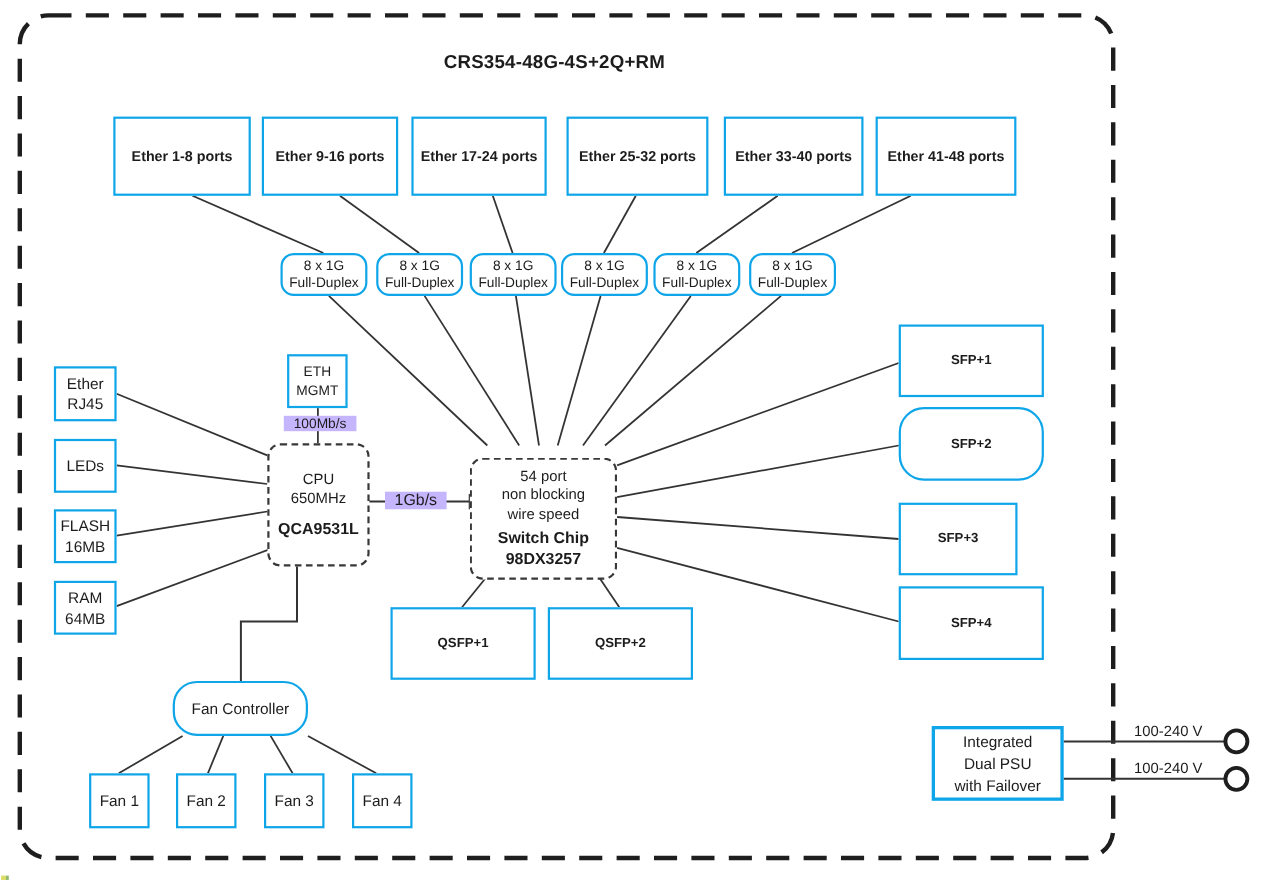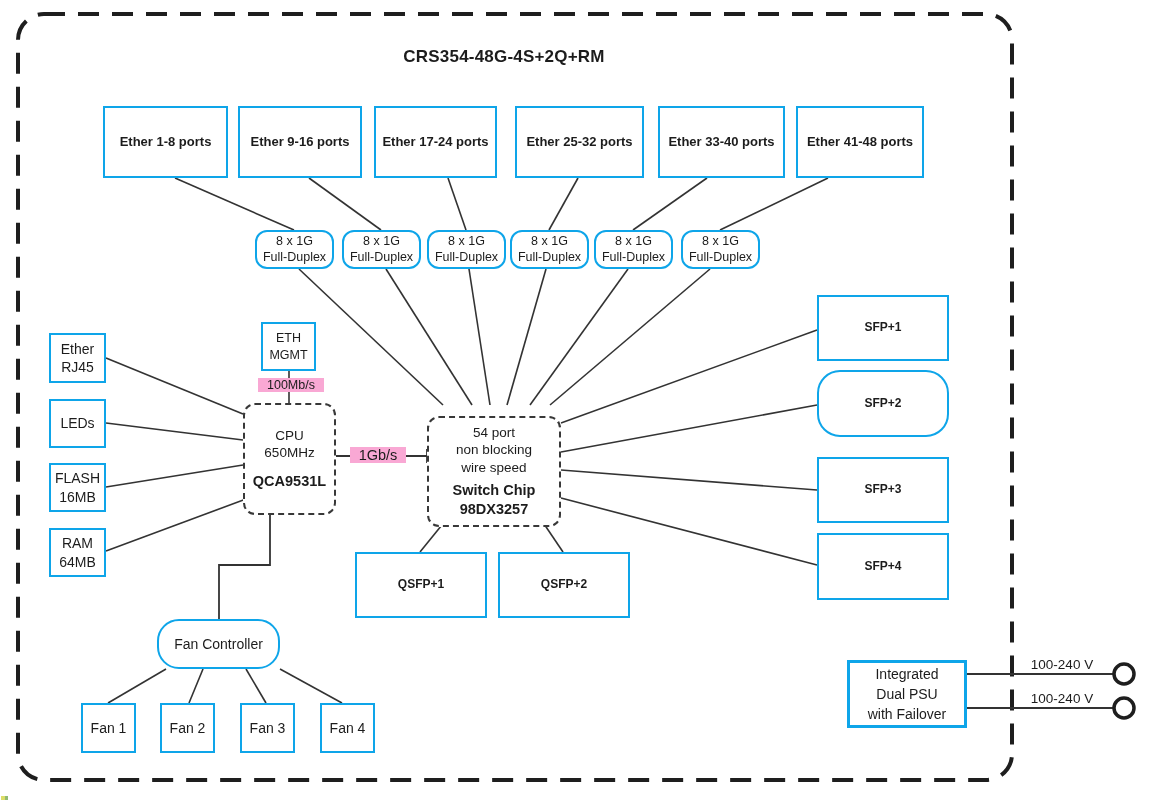--- a/index.html
+++ b/index.html
@@ -29,21 +29,21 @@
   }
   .chip .model{font-weight:bold;font-size:14.5px;margin-top:10px;white-space:pre-line;}
   .sfp,.qsfp{font-weight:bold;font-size:12px;}
   .fan{font-size:14px;}
   .psu{border-width:3px;font-size:14px;line-height:1.45;margin-left:24px;}
   .title{
     position:absolute;z-index:2;top:47px;left:354px;width:300px;
     text-align:center;font-weight:bold;font-size:17px;letter-spacing:.2px;
   }
   .linelabel{
-    position:absolute;z-index:3;background:#f9a8d4;
+    position:absolute;z-index:3;background:#c4b5fd;
     text-align:center;padding:0 2px;
   }
   .lbl-100mb{left:258px;top:378px;width:62px;font-size:12.5px;}
   .lbl-1gb{left:350px;top:447px;width:52px;font-size:14.5px;}
   .lbl-ac{width:74px;font-size:13.5px;z-index:3;background:transparent;}
   .lbl-ac1{left:1023px;top:657px;}
   .lbl-ac2{left:1023px;top:691px;}
   .speck{position:absolute;left:1px;top:796px;width:7px;height:4px;z-index:4;
     background:linear-gradient(90deg,#d6d84f 0 60%,#7fae5a 60% 100%);opacity:.85;}
 </style>
@@ -163,21 +163,21 @@
   <div class="box module" style="left:49px;top:333px;width:57px;height:50px;">Ether
 RJ45</div>
   <div class="box module" style="left:49px;top:399px;width:57px;height:49px;">LEDs</div>
   <div class="box module" style="left:49px;top:463px;width:57px;height:49px;">FLASH
 16MB</div>
   <div class="box module" style="left:49px;top:528px;width:57px;height:49px;">RAM
 64MB</div>
 
   <div class="box sfp" style="left:817px;top:295px;width:132px;height:66px;">SFP+1</div>
   <div class="box sfp" style="left:817px;top:370px;width:132px;height:67px;border-radius:23px;">SFP+2</div>
-  <div class="box sfp" style="left:817px;top:457px;width:132px;height:66px;">SFP+3</div>
+  <div class="box sfp" style="left:817px;top:457px;width:108px;height:66px;">SFP+3</div>
   <div class="box sfp" style="left:817px;top:533px;width:132px;height:67px;">SFP+4</div>
 
   <div class="box qsfp" style="left:355px;top:552px;width:132px;height:66px;">QSFP+1</div>
   <div class="box qsfp" style="left:498px;top:552px;width:132px;height:66px;">QSFP+2</div>
 
   <div class="box fan" style="left:157px;top:619px;width:123px;height:50px;border-radius:22px;">Fan Controller</div>
   <div class="box fan" style="left:81px; top:703px;width:55px;height:50px;">Fan 1</div>
   <div class="box fan" style="left:160px;top:703px;width:55px;height:50px;">Fan 2</div>
   <div class="box fan" style="left:240px;top:703px;width:55px;height:50px;">Fan 3</div>
   <div class="box fan" style="left:320px;top:703px;width:55px;height:50px;">Fan 4</div>

